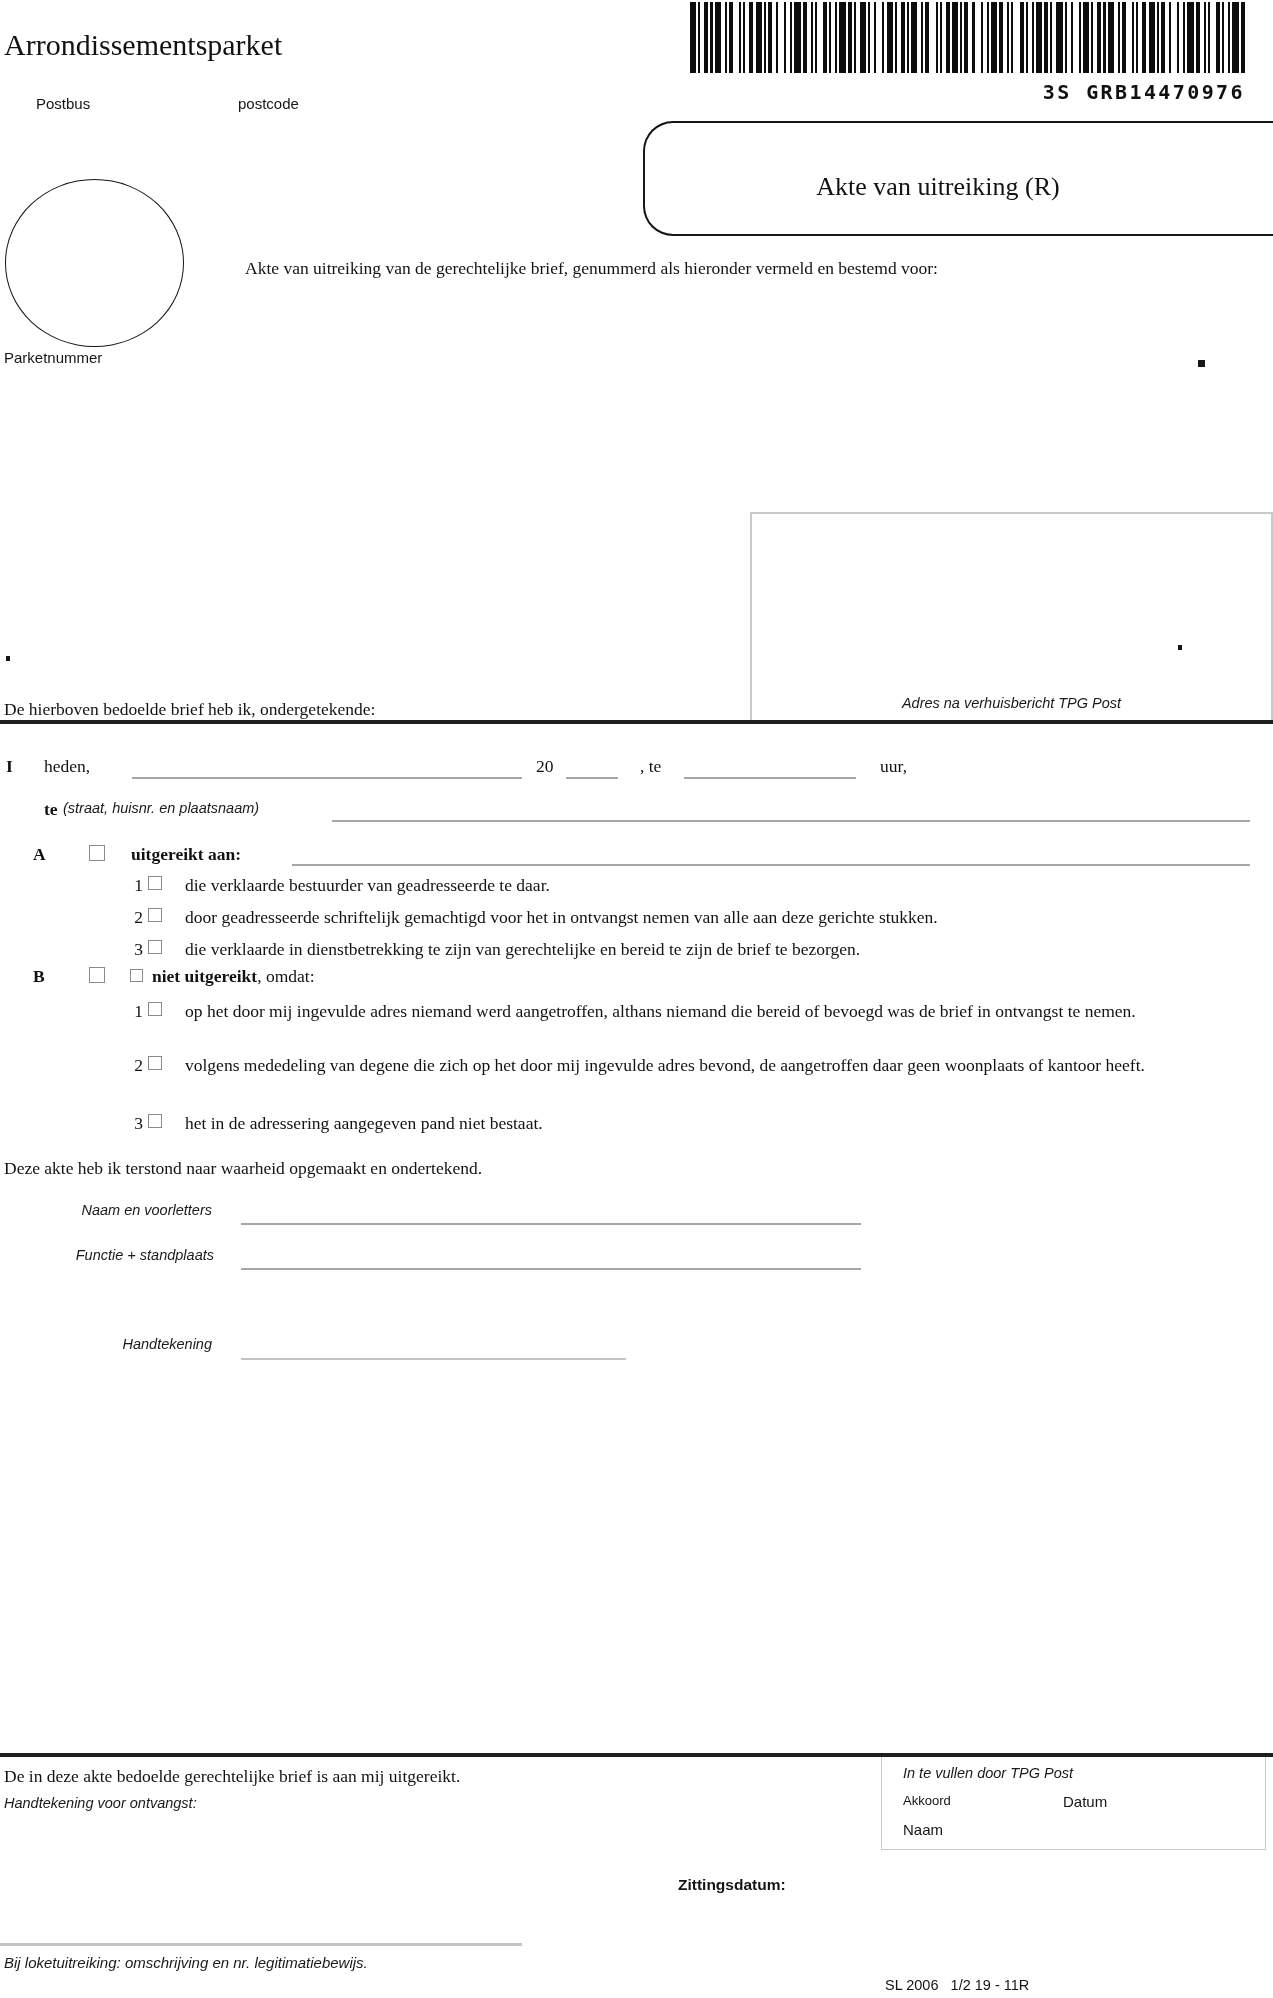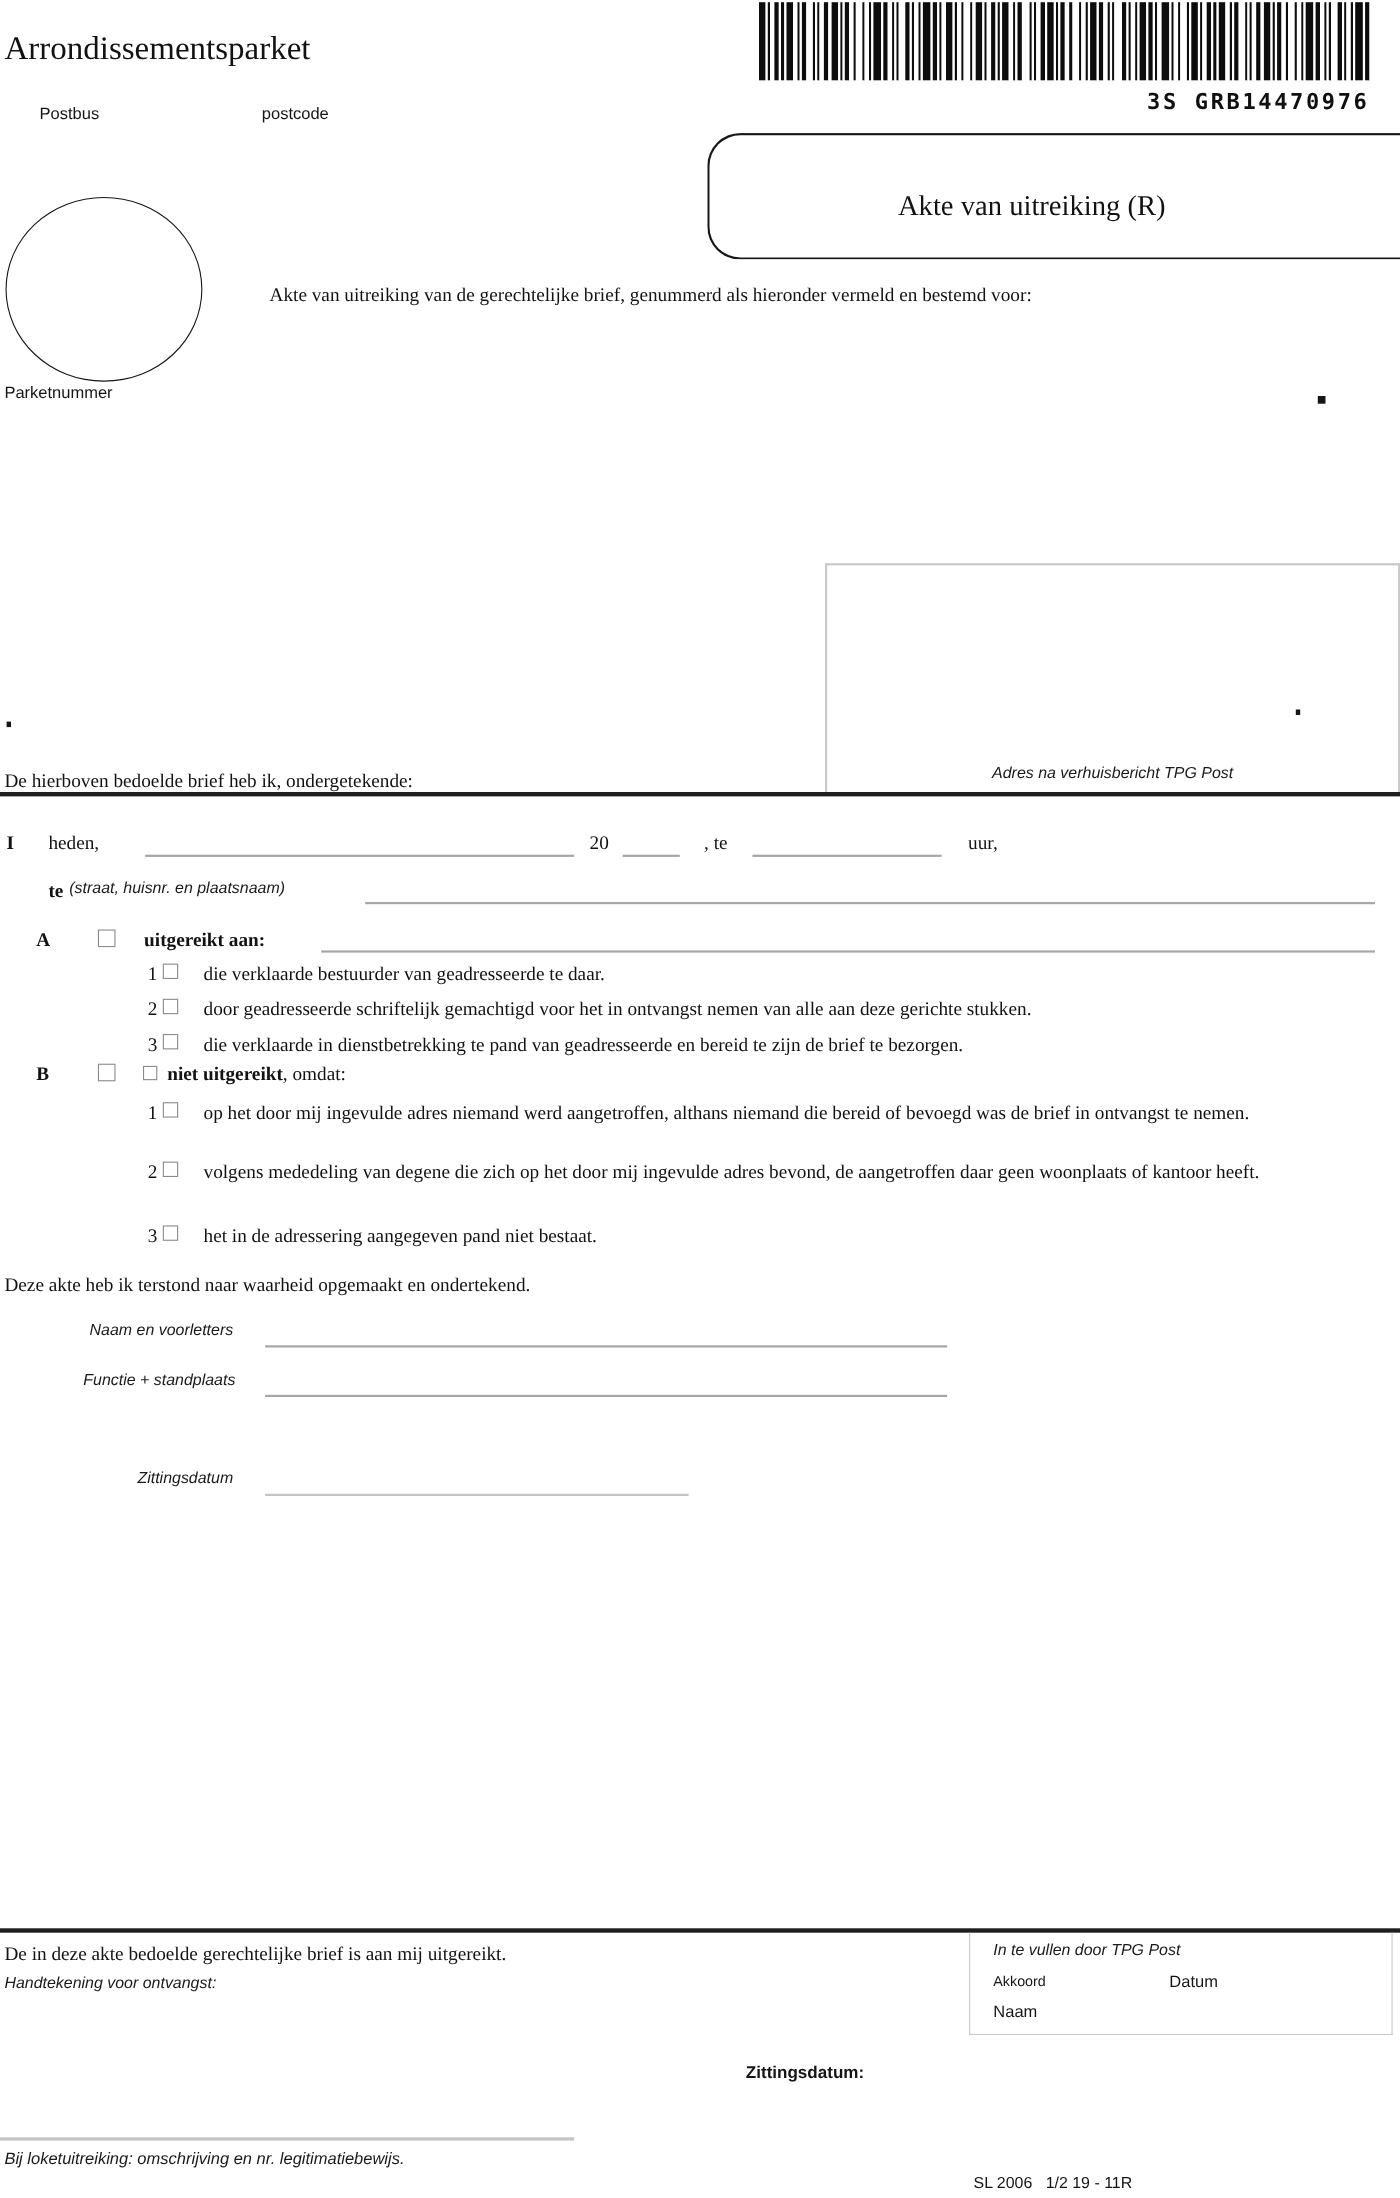--- a/index.html
+++ b/index.html
@@ -250,21 +250,21 @@
   <div class="abs ser item-num" style="left:131px;top:874px;">1</div>
   <div class="abs cb cb14" style="left:148px;top:876px;"></div>
   <div class="abs ser item-text" style="left:185px;top:870px;width:1020px;">die verklaarde bestuurder van geadresseerde te daar.</div>
 
   <div class="abs ser item-num" style="left:131px;top:906px;">2</div>
   <div class="abs cb cb14" style="left:148px;top:908px;"></div>
   <div class="abs ser item-text" style="left:185px;top:902px;width:1020px;">door geadresseerde schriftelijk gemachtigd voor het in ontvangst nemen van alle aan deze gerichte stukken.</div>
 
   <div class="abs ser item-num" style="left:131px;top:938px;">3</div>
   <div class="abs cb cb14" style="left:148px;top:940px;"></div>
-  <div class="abs ser item-text" style="left:185px;top:934px;width:1020px;">die verklaarde in dienstbetrekking te pand van geadresseerde en bereid te zijn de brief te bezorgen.</div>
+  <div class="abs ser item-text" style="left:185px;top:934px;width:1020px;">die verklaarde in dienstbetrekking te zijn van gerechtelijke en bereid te zijn de brief te bezorgen.</div>
 
   <div class="abs ser serb" style="left:33px;top:965px;">B</div>
   <div class="abs cb cb16" style="left:89px;top:967px;"></div>
   <div class="abs cb cb13" style="left:130px;top:969px;"></div>
   <div class="abs ser" style="left:152px;top:965px;"><span class="serb">niet uitgereikt</span><span>, omdat:</span></div>
 
   <div class="abs ser item-num" style="left:131px;top:1000px;">1</div>
   <div class="abs cb cb14" style="left:148px;top:1002px;"></div>
   <div class="abs ser item-text" style="left:185px;top:996px;width:1020px;">op het door mij ingevulde adres niemand werd aangetroffen, althans niemand die bereid of bevoegd was de brief in ontvangst te nemen.</div>
 
@@ -277,21 +277,21 @@
   <div class="abs ser item-text" style="left:185px;top:1108px;width:1020px;">het in de adressering aangegeven pand niet bestaat.</div>
 
   <div class="abs ser" style="left:4px;top:1157px;">Deze akte heb ik terstond naar waarheid opgemaakt en ondertekend.</div>
 
   <div class="abs sansit" style="left:30px;top:1202px;width:182px;text-align:right;">Naam en voorletters</div>
   <div class="abs uline" style="left:241px;top:1223px;width:620px;"></div>
 
   <div class="abs sansit" style="left:30px;top:1247px;width:184px;text-align:right;">Functie + standplaats</div>
   <div class="abs uline" style="left:241px;top:1268px;width:620px;"></div>
 
-  <div class="abs sansit" style="left:30px;top:1336px;width:182px;text-align:right;">Zittingsdatum</div>
+  <div class="abs sansit" style="left:30px;top:1336px;width:182px;text-align:right;">Handtekening</div>
   <div class="abs uline-light" style="left:241px;top:1358px;width:385px;"></div>
 
   <div class="abs thick" style="top:1753px;"></div>
 
   <div class="abs ser" style="left:4px;top:1765px;">De in deze akte bedoelde gerechtelijke brief is aan mij uitgereikt.</div>
   <div class="abs sansit" style="left:4px;top:1795px;">Handtekening voor ontvangst:</div>
 
   <div id="tpg-box" class="abs" style="left:881px;top:1757px;width:385px;height:93px;"></div>
   <div class="abs sansit" style="left:903px;top:1765px;">In te vullen door TPG Post</div>
   <div class="abs sans" style="left:903px;top:1793px;font-size:13px;">Akkoord</div>

